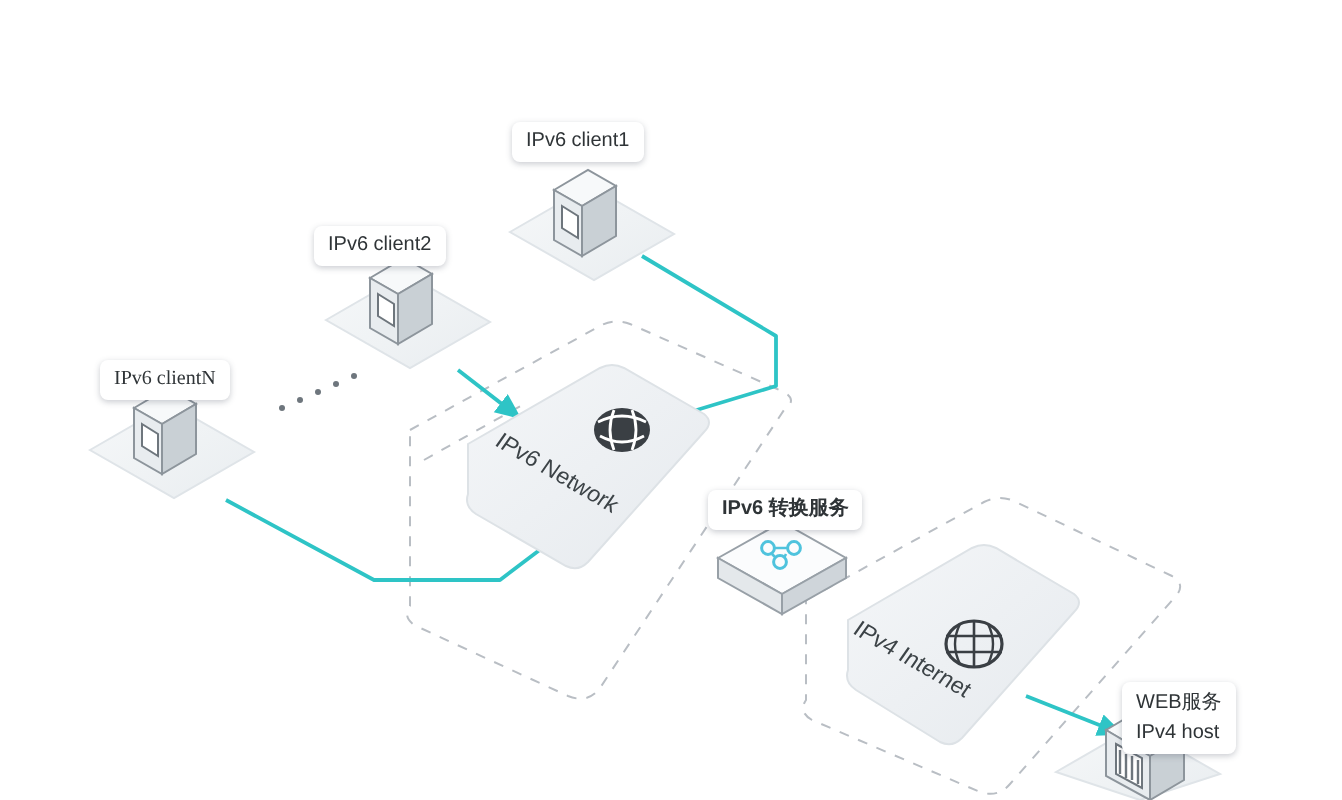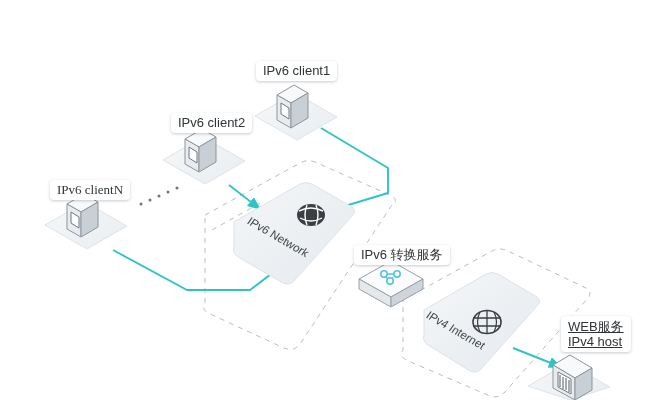--- a/index.html
+++ b/index.html
@@ -10,21 +10,21 @@
     overflow:hidden;
     position:relative;
   }
   #diagram{position:absolute;left:0;top:0;width:671px;height:400px;}
   .lbl{
     position:absolute;
     background:#ffffff;
     border-radius:4px;
     box-shadow:0 1px 3px rgba(60,70,85,.28);
     color:#2f3437;
-    font-size:13px;
+    font-size:10px;
     line-height:14px;
     padding:3px 7px;
     white-space:nowrap;
     z-index:40;
   }
   .lbl.two{line-height:15px;}
   .planelbl{
     position:absolute;
     color:#3c4347;
     font-size:11.5px;
@@ -154,27 +154,27 @@
       <path d="M553,365 L575,378 L575,400 L553,388 Z" fill="#e8ecef" stroke="#8d959c" stroke-width="1"></path>
       <path d="M575,378 L592,368 L592,390 L575,400 Z" fill="#c9d0d5" stroke="#8d959c" stroke-width="1"></path>
       <path d="M558,372 L571,379 L571,394 L558,387 Z" fill="#ffffff" stroke="#6e767d" stroke-width="1"></path>
       <path d="M560,375 L560,387 M563,377 L563,389 M566,378 L566,390 M569,380 L569,392" stroke="#6e767d" stroke-width="1.2"></path>
     </g>
   </g>
 </svg>
 
 <div class="lbl" style="left:256px;top:61px;">IPv6 client1</div>
 
-<div class="lbl" style="left:171px;top:113px;">IPv6 client2</div>
+<div class="lbl" style="left:157px;top:113px;">IPv6 client2</div>
 
 <div class="lbl" style="left:50px;top:180px;font-family:Liberation Serif, serif;">IPv6 clientN</div>
 
-<div class="lbl" style="left:354px;top:245px;">IPv6 转换服务</div>
+<div class="lbl" style="left:354px;top:245px;font-weight:bold;">IPv6 转换服务</div>
 
-<div class="lbl two" style="left:561px;top:316px;text-decoration:underline;">
+<div class="lbl two" style="left:561px;top:341px;">
   <div>WEB服务</div>
   <div>IPv4 host</div>
 </div>
 
 <div class="planelbl" style="left:252px;top:215px;transform:rotate(30deg) skew(-5deg);transform-origin:left top;">IPv6 Network</div>
 
 <div class="planelbl" style="left:431px;top:309px;transform:rotate(30deg) skew(-5deg);transform-origin:left top;">IPv4 Internet</div>
 
 <svg class="dots" style="left:136px;top:184px;" width="50" height="26">
   <circle cx="5" cy="20" r="1.5" fill="#6e767d"></circle>

